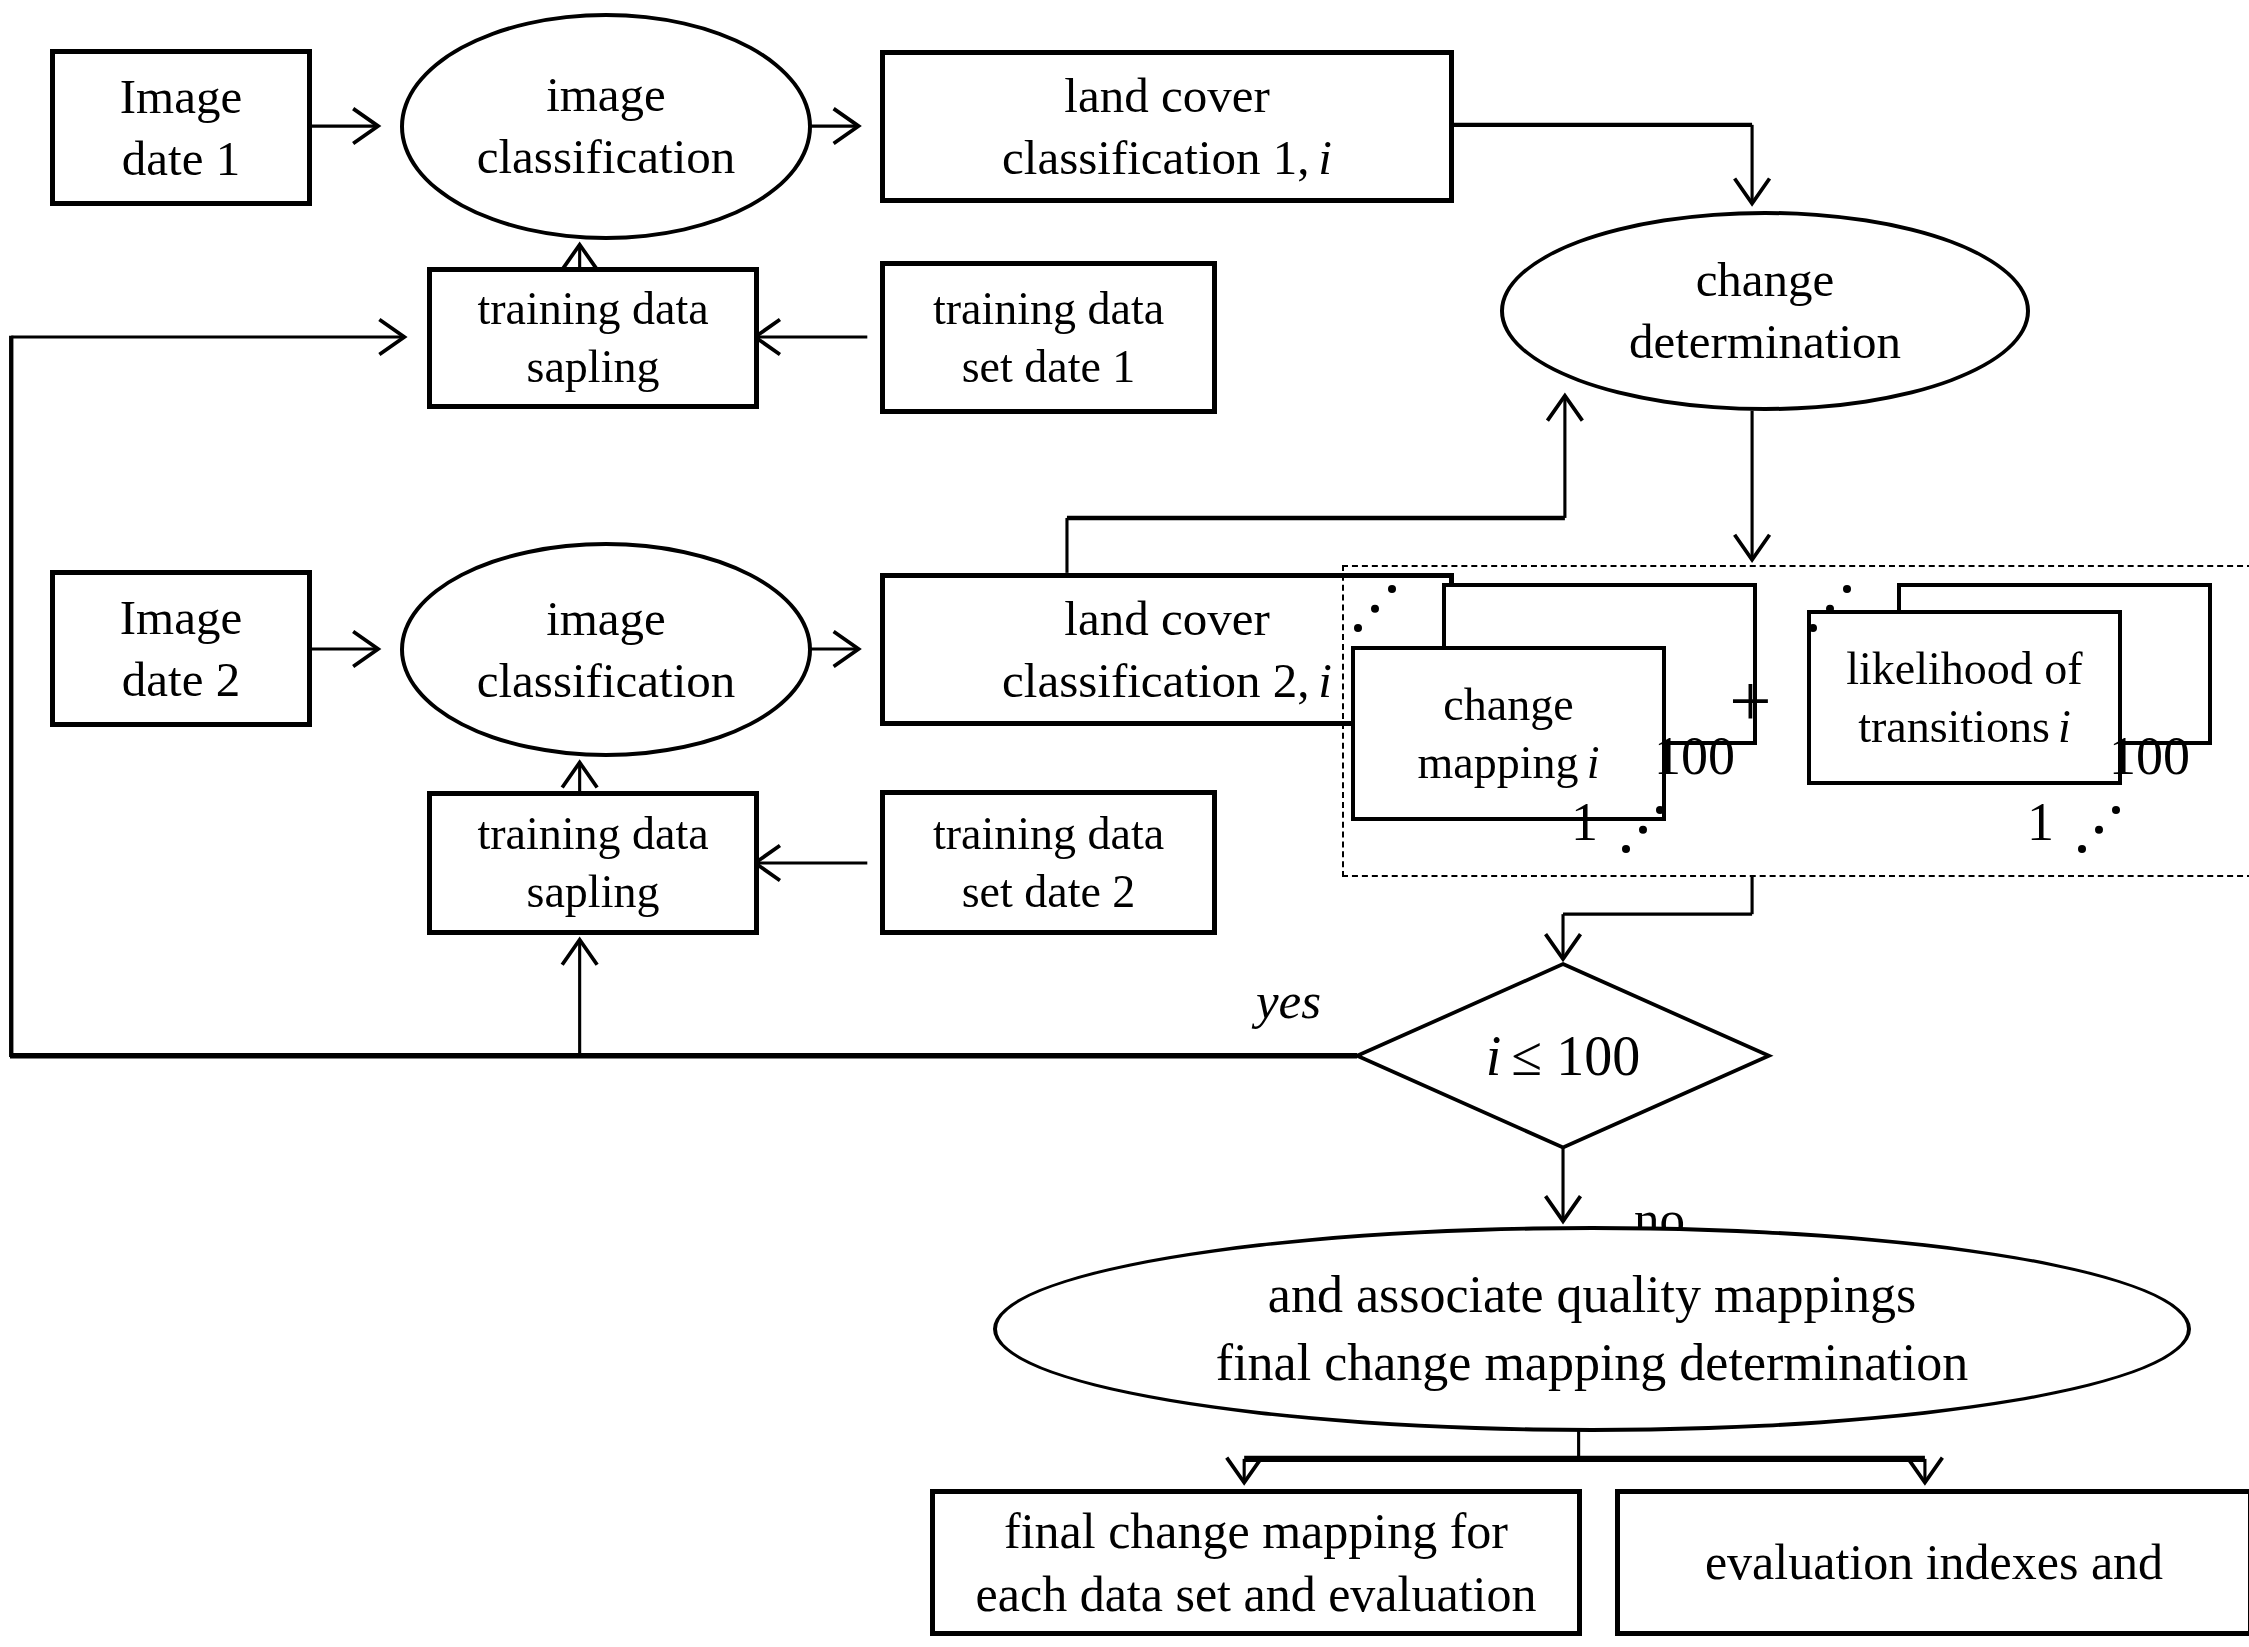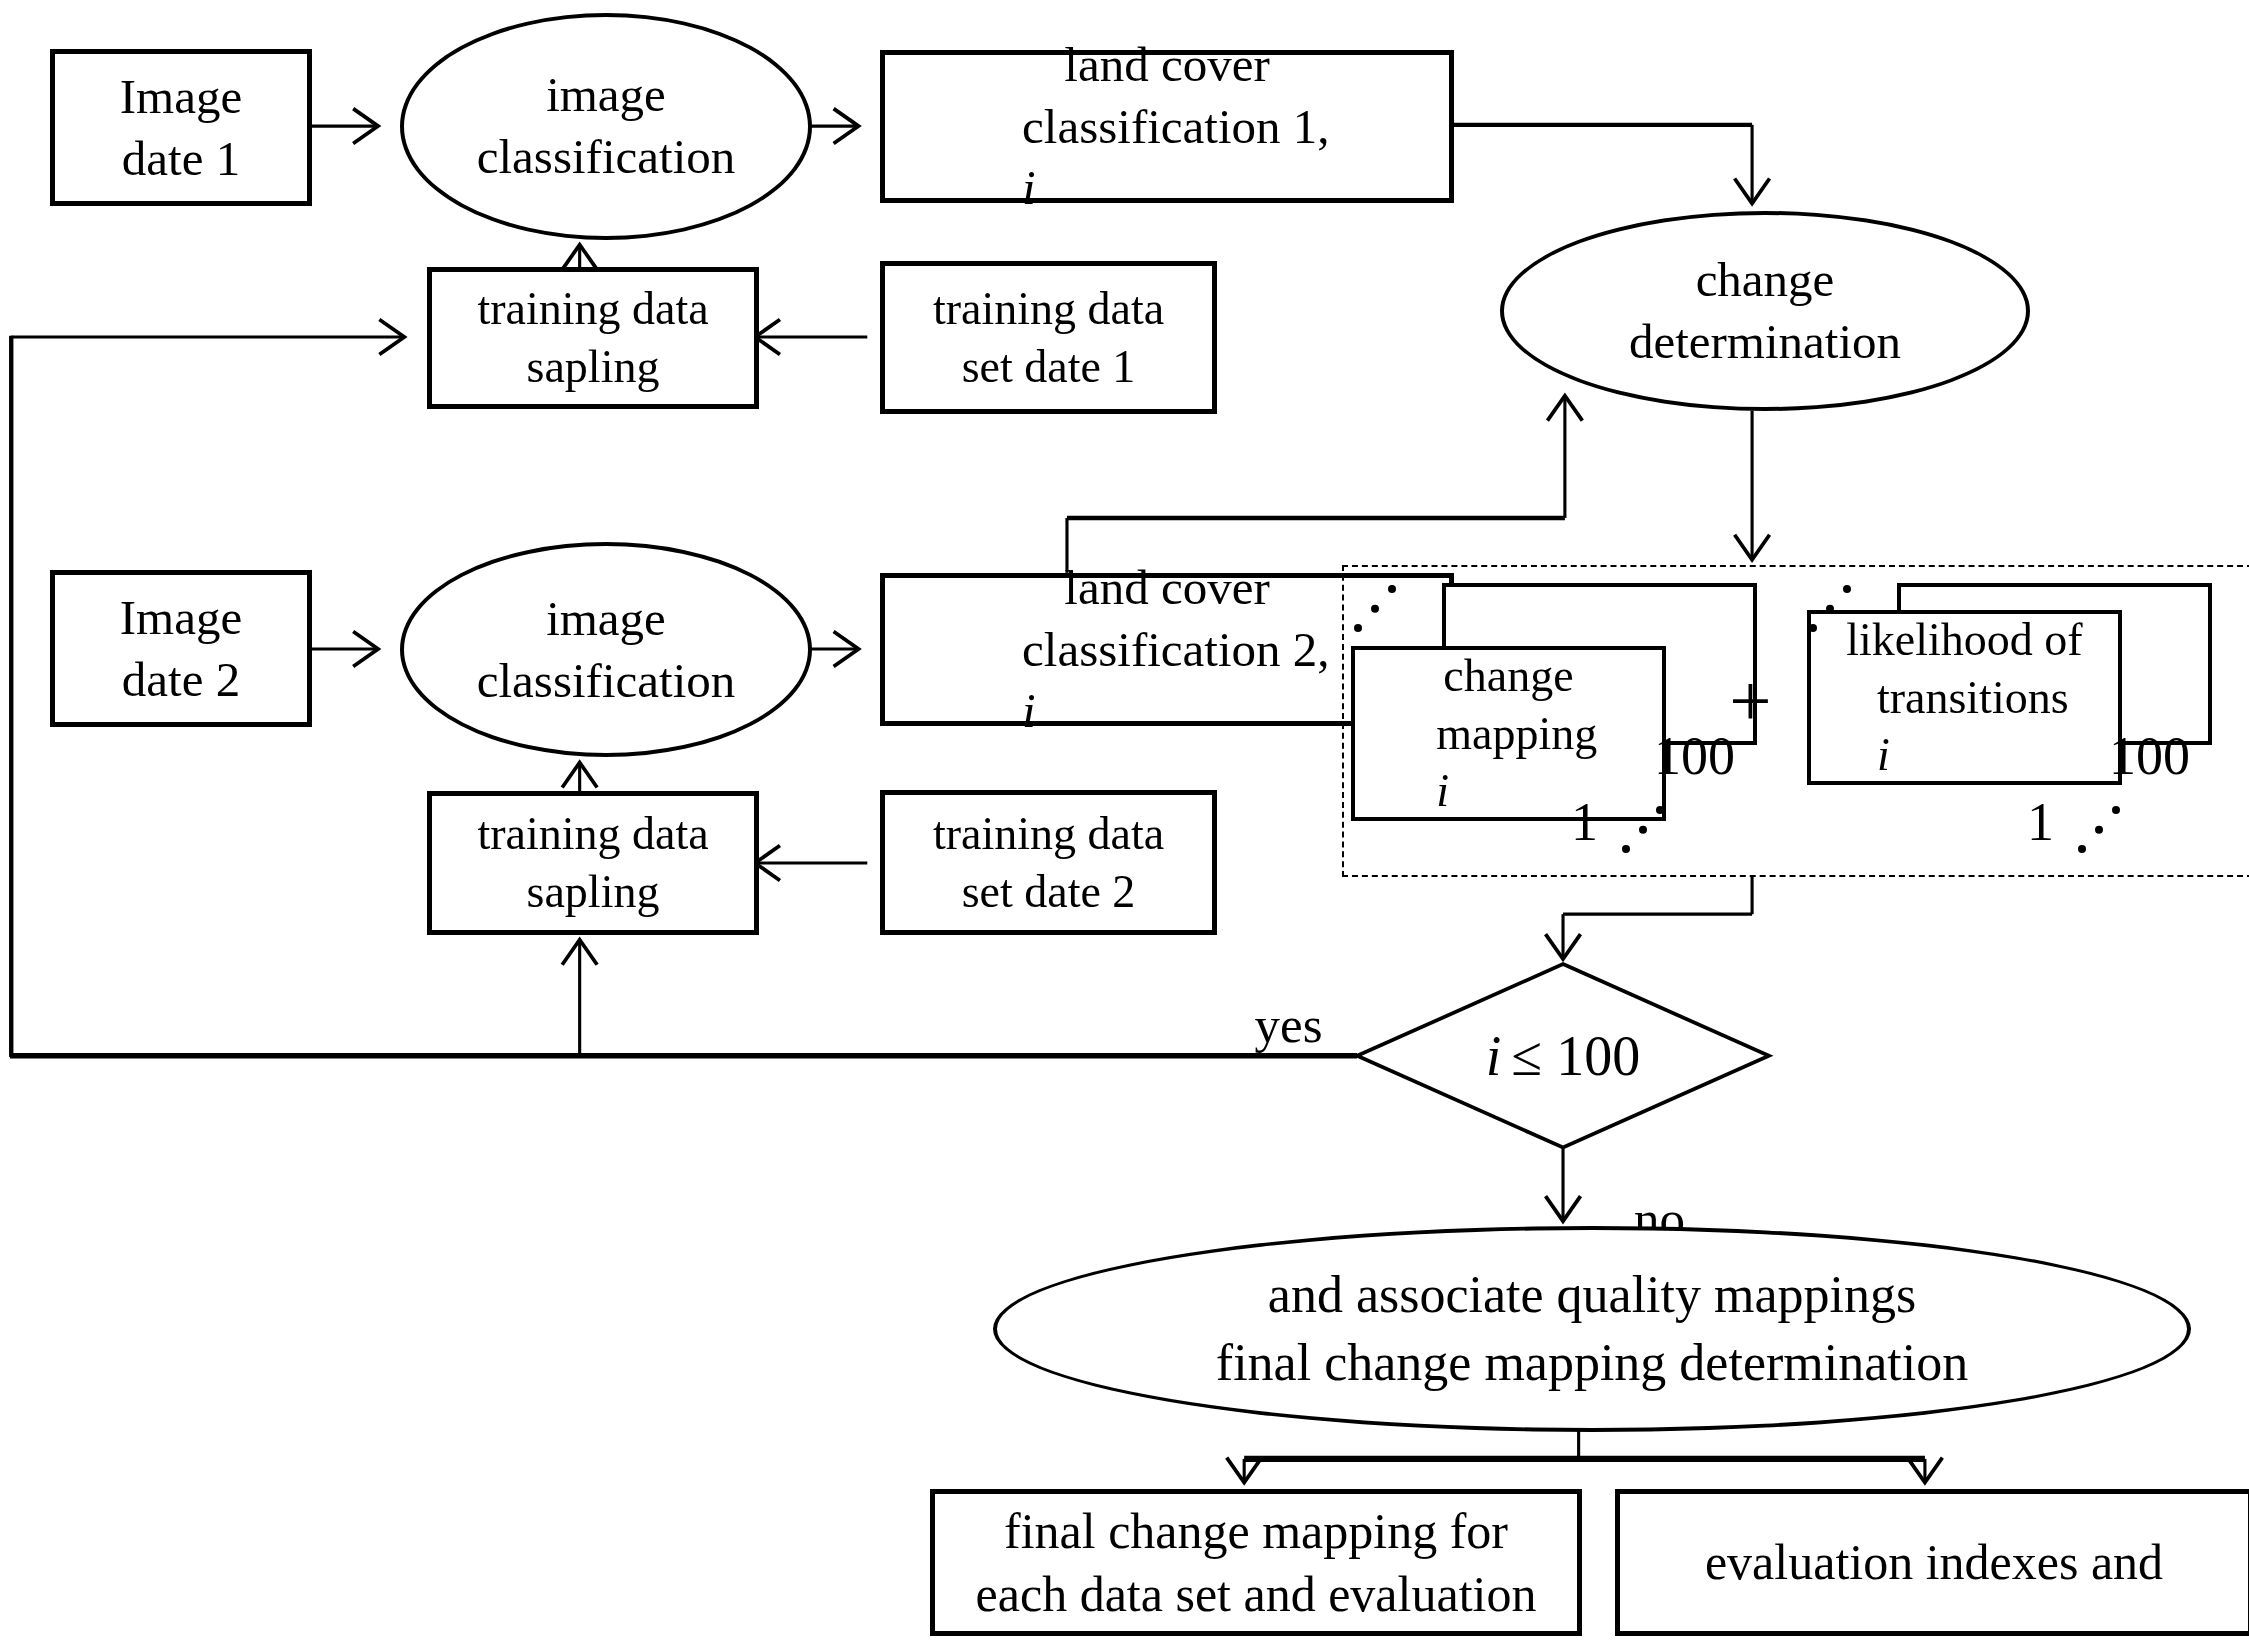--- a/index.html
+++ b/index.html
@@ -12,21 +12,21 @@
     overflow:hidden;
   }
   #wires{position:absolute;left:0;top:0;width:2250px;height:1648px;}
   .node{
     position:absolute;
     display:flex;flex-direction:column;justify-content:center;align-items:center;
     text-align:center;box-sizing:border-box;
     font-size:49px;line-height:1.26;margin-left:13px;
   }
   .node span{display:block;white-space:nowrap;}
-  .node .row{display:flex;flex-direction:column;justify-content:center;align-items:baseline;}
+  .node .row{display:flex;flex-direction:row;justify-content:center;align-items:baseline;}
   .node .row span{display:inline;}
   .box{border:5.6px solid #000;background:#fff;}
   .thinbox{border:4.4px solid #000;background:#fff;}
   .ellipse{border:4.4px solid #000;border-radius:50%;background:#fff;}
   .dashed{border:2.5px dashed #000;background:transparent;}
   .it{font-style:italic;}
   .gapl{margin-left:0.18em;}
   .dots{position:absolute;width:8px;height:8px;border-radius:50%;background:#000;
         box-shadow:17px -19.3px 0 0 #000, 34px -39px 0 0 #000;}
   .lbl{position:absolute;display:flex;justify-content:center;align-items:center;
@@ -180,21 +180,21 @@
     </div>
   <div class="dots" style="left:2078px;top:845px;"></div>
   <div class="lbl" style="left:2003px;top:786px;width:75px;height:72px;font-size:54px;">
       <span>1</span>
     </div>
 
   <div class="lbl" style="left:1438px;top:1017px;width:250px;height:77px;font-size:56px;">
     <span class="it">i</span>
     <span class="gapl">≤ 100</span>
   </div>
-  <div class="lbl" style="left:1220px;top:992px;width:137px;height:66px;">
+  <div class="lbl" style="left:1220px;top:968px;width:137px;height:66px;font-style:italic;">
       <span>yes</span>
     </div>
   <div class="lbl" style="left:1594px;top:1149px;width:131px;height:66px;margin-top:37px;">
       <span>no</span>
     </div>
 
   <div class="node ellipse" style="left:980px;top:1226px;width:1198px;height:206px;font-size:52px;line-height:1.3;">
     <span>and associate quality mappings</span>
     <span>final change mapping determination</span>
   </div>

